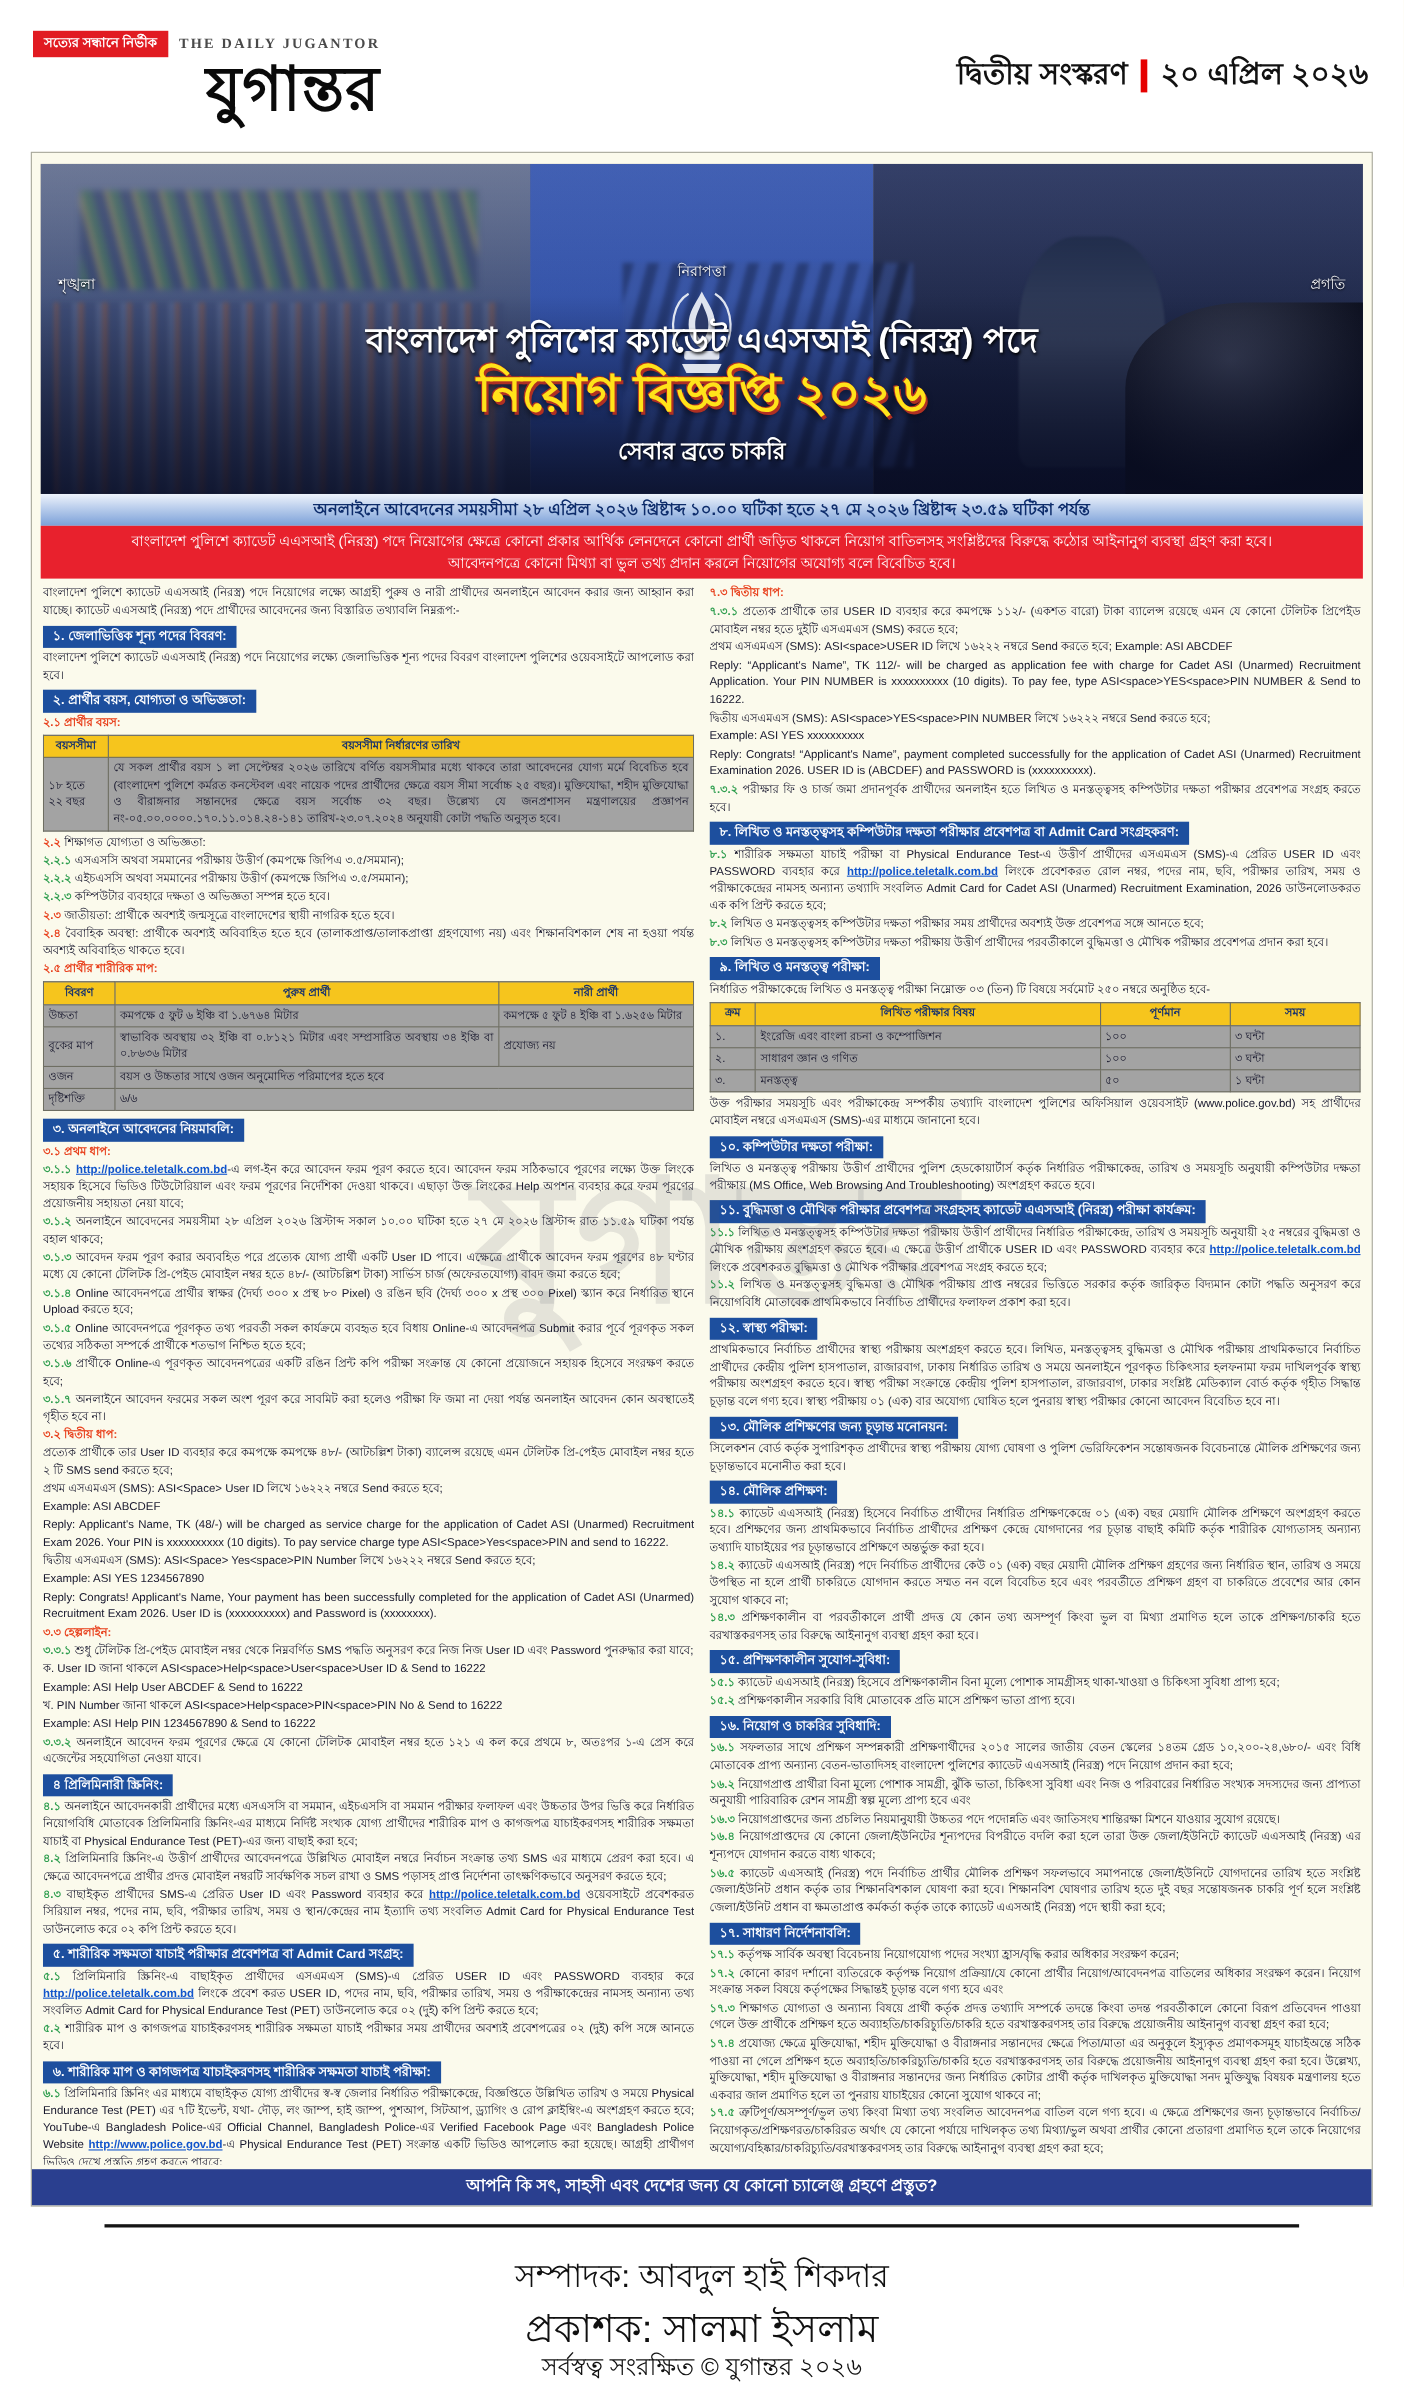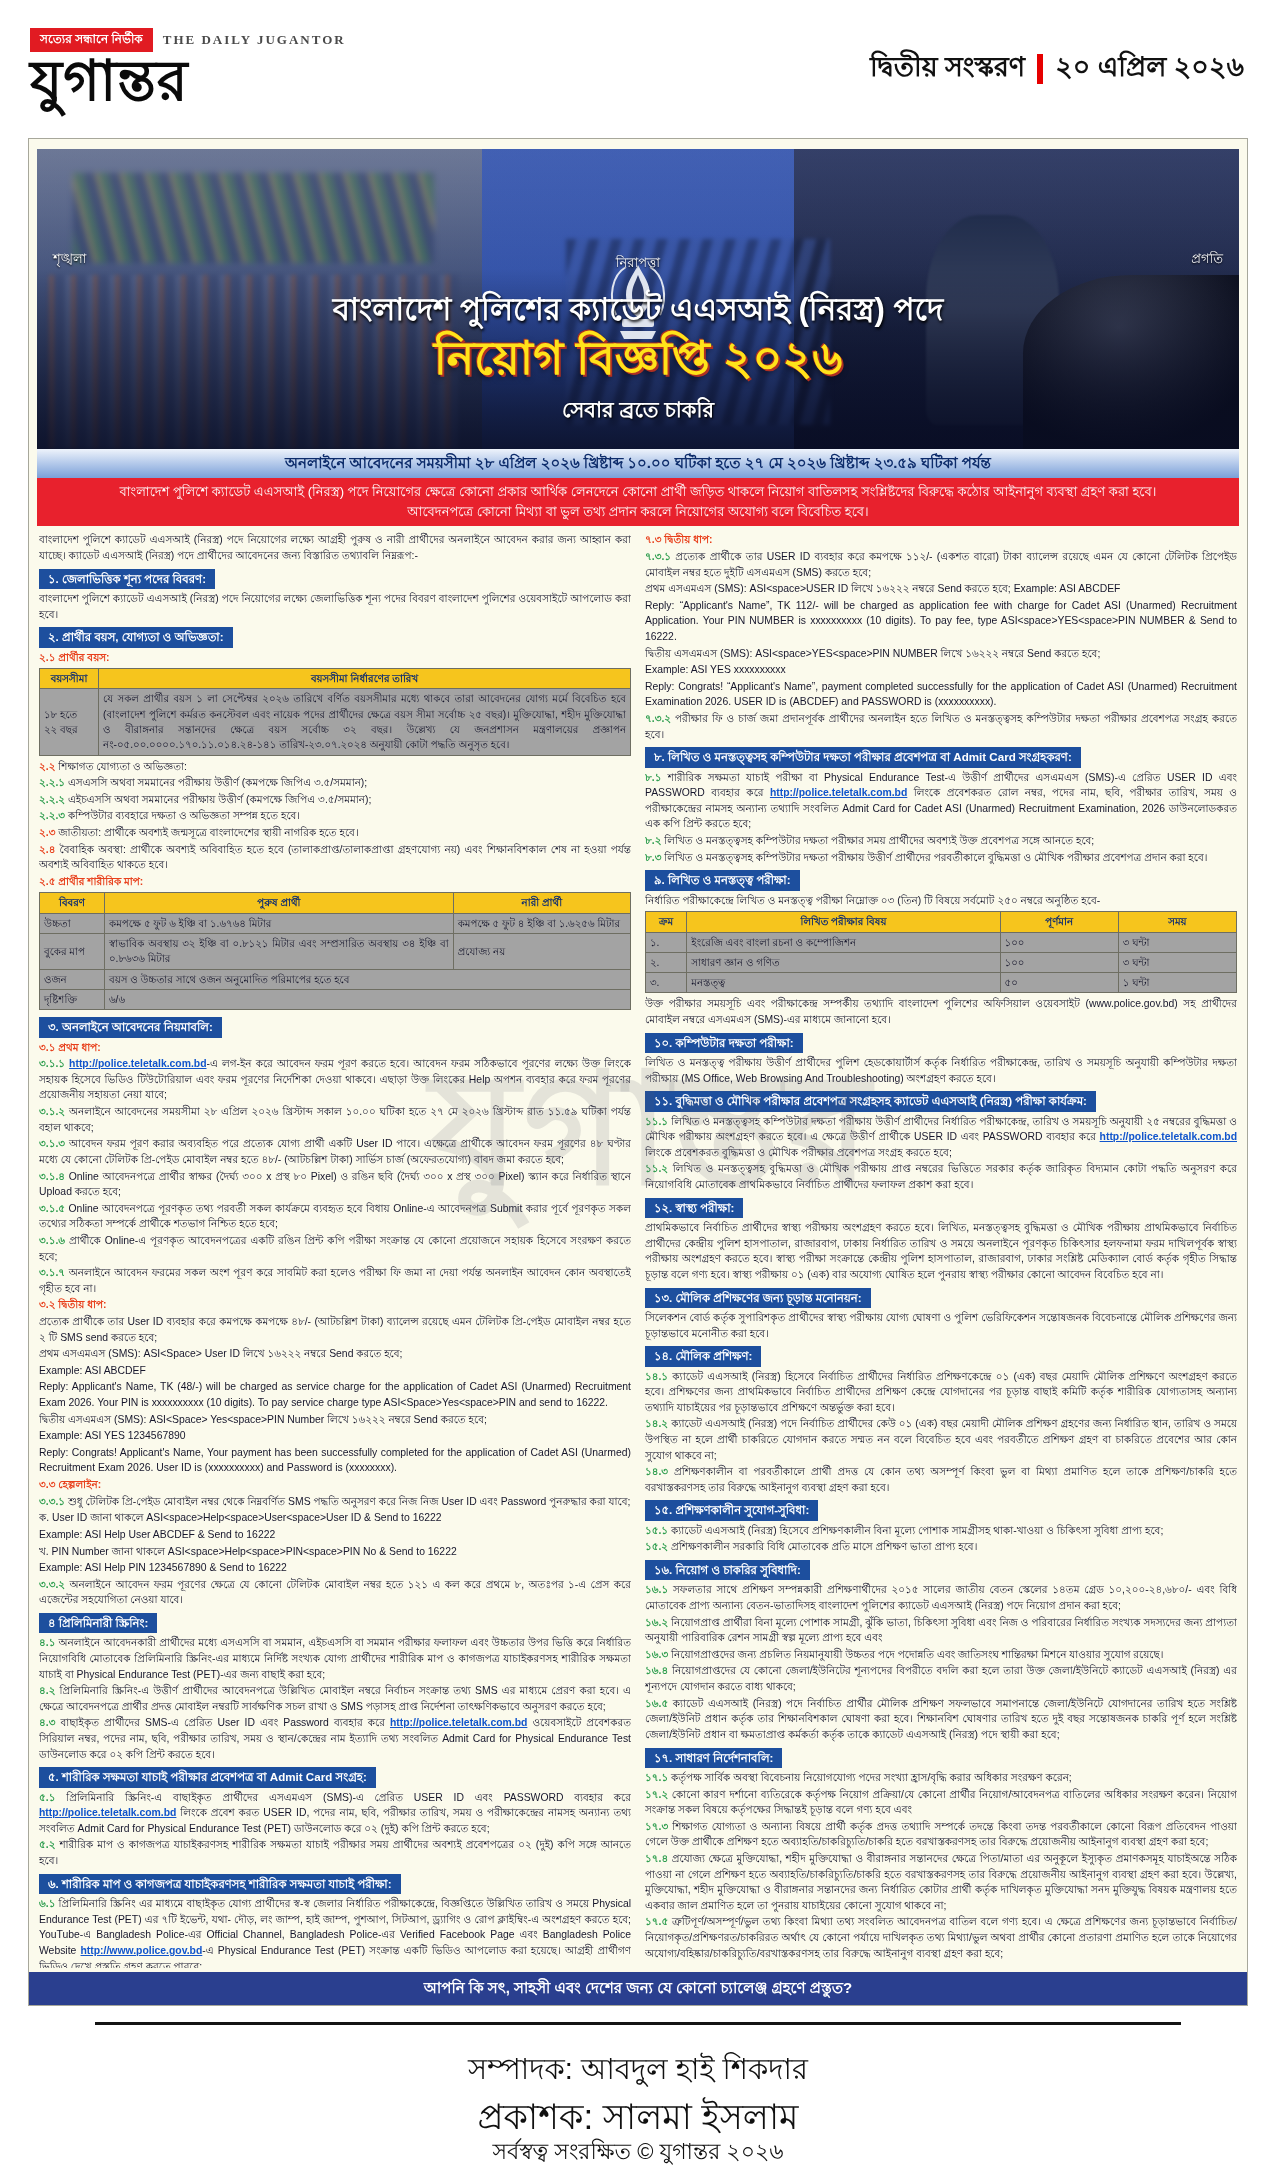--- a/index.html
+++ b/index.html
@@ -1,19 +1,19 @@
 <!DOCTYPE html>
 <html><head>
 <meta charset="utf-8">
 <style>
   html,body{margin:0;padding:0;}
   body{width:1276px;height:2172px;position:relative;background:#ffffff;
        font-family:"Liberation Sans","DejaVu Sans",sans-serif;color:#111;}
   
-  .masthead{position:absolute;left:30px;top:28px;}
+  .masthead{position:absolute;left:30px;top:28px;text-align:right;}
   .tagrow{display:flex;align-items:center;gap:10px;}
   .tagbox{background:#e11b22;color:#fff;font-size:12px;font-weight:bold;padding:2px 10px;}
   .daily{font-family:"Liberation Serif","DejaVu Serif",serif;font-size:13px;letter-spacing:2px;color:#4a4a4a;font-weight:bold;}
   .logotype{font-size:56px;font-weight:900;color:#0a0a0a;line-height:1.05;letter-spacing:1px;}
   .edition{position:absolute;right:32px;top:46px;display:flex;align-items:center;gap:12px;font-size:27px;font-weight:bold;color:#111;}
   .redsep{width:6px;height:30px;background:#e60000;}
   
   .ad{position:absolute;left:28px;top:138px;width:1218px;height:1866px;background:#fbfaec;
       border:1px solid #a7a79b;display:flex;flex-direction:column;overflow:hidden;}
   
@@ -29,21 +29,21 @@
   .officer{position:absolute;left:74%;top:22%;width:11%;height:70%;border-radius:40% 40% 8% 8%;
       background:linear-gradient(180deg,#23304f,#37425f 45%,#1b2440);filter:blur(1px);}
   .car{position:absolute;left:82%;bottom:0;width:20%;height:58%;border-radius:45% 10% 0 0;
       background:radial-gradient(ellipse at 40% 30%,#3c4258 0%,#0b0e1c 70%);}
   .bikes{position:absolute;left:44%;bottom:8%;width:22%;height:62%;opacity:.5;filter:blur(2px);
       background:repeating-linear-gradient(105deg,#182447 0 10px,#3d5aa8 10px 22px,#233priveau 0);
       background:repeating-linear-gradient(105deg,#182447 0 10px,#3d5aa8 10px 22px);}
   .bshade{position:absolute;left:0;top:0;width:100%;height:100%;
       background:linear-gradient(180deg,rgba(20,28,60,.15) 0%,rgba(8,12,34,.05) 40%,rgba(8,12,34,.78) 100%);}
   .b-label{position:absolute;top:100px;color:#fff;font-size:13px;text-shadow:0 1px 2px #000;z-index:6;}
-  .bl-left{left:16px;} .bl-center{left:50%;transform:translateX(-50%);top:88px;margin-top:16px;} .bl-right{right:16px;}
+  .bl-left{left:16px;} .bl-center{left:50%;transform:translateX(-50%);top:88px;} .bl-right{right:16px;}
   .crest{position:absolute;left:50%;top:108px;transform:translateX(-50%);z-index:5;opacity:.95;}
   .b-t1{position:absolute;bottom:112px;width:100%;text-align:center;color:#fff;font-weight:bold;
         font-size:31px;text-shadow:1px 2px 3px #000;z-index:6;}
   .b-t2{position:absolute;bottom:50px;width:100%;text-align:center;color:#ffe31a;font-weight:900;
         font-size:46px;text-shadow:2px 2px 0 #b03022,-1px -1px 0 #b03022,0 3px 6px rgba(0,0,0,.6);z-index:6;}
   .b-t3{position:absolute;bottom:20px;width:100%;text-align:center;color:#fff;font-weight:bold;
         font-size:21px;text-shadow:1px 1px 2px #000;z-index:6;}
   
   .deadline{margin:0 8px;height:29px;display:flex;align-items:center;justify-content:center;
       background:linear-gradient(180deg,#eef3fb 0%,#b9cdec 45%,#7ba0d8 100%);

